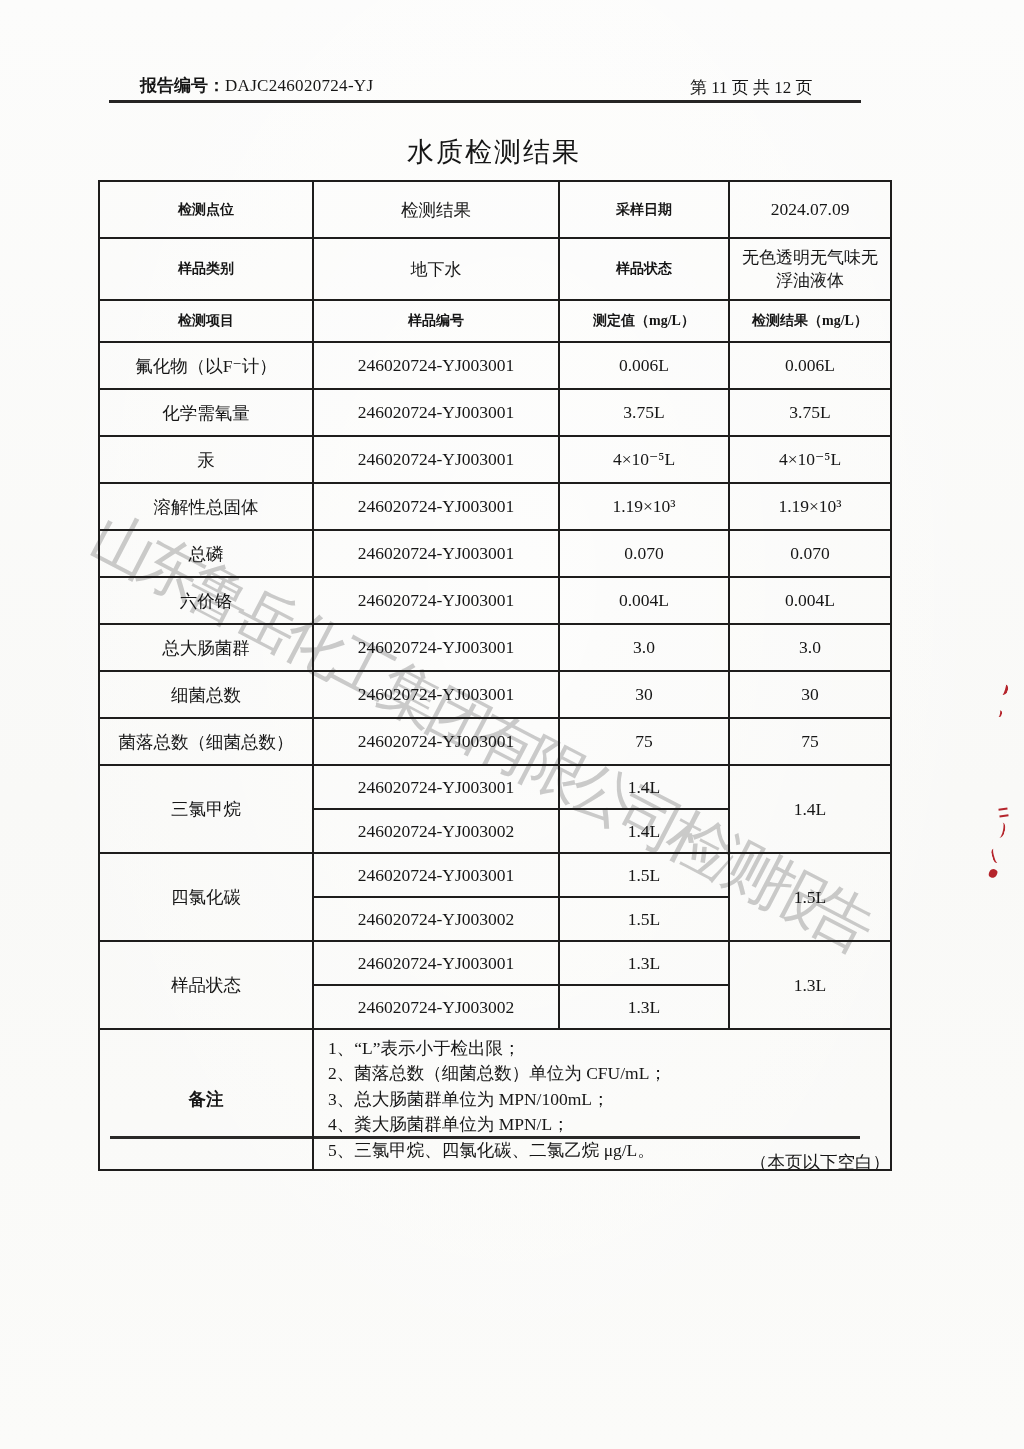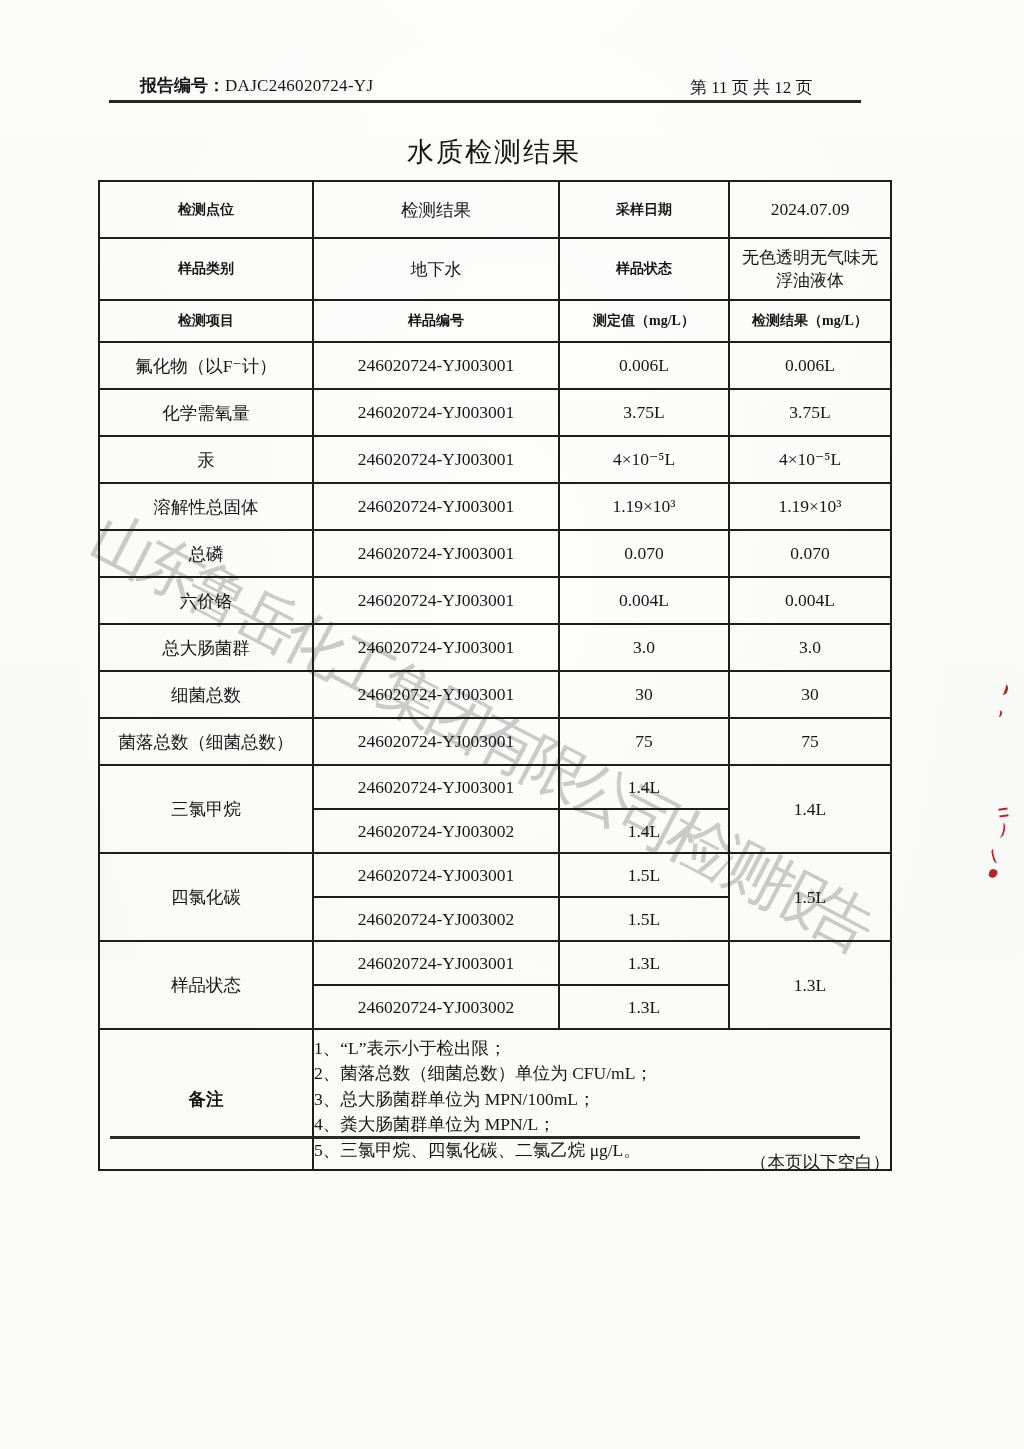--- a/index.html
+++ b/index.html
@@ -44,21 +44,21 @@
     font-size:17.5px;padding:0 4px;
     background:transparent;
   }
   .report-table .hd{font-weight:700;font-size:14px;}
   .r-info1 td{height:55px;}
   .r-info2 td{height:60px;font-size:17px;}
   .r-colhead td{height:40px;}
   .data-row td{height:45px;border-radius:17px;}
   .group-sub td{height:42px;}
   .remark-cell{
-    text-align:left !important;padding:6px 0 !important;
+    text-align:left !important;padding:6px 14px !important;
     font-size:16.5px;line-height:1.45;
   }
   .remark-label{font-weight:700;font-size:19px;}
   
   .bottom-rule{position:absolute;left:110px;top:1136px;width:750px;height:3px;background:#2a2928;}
   .footer-note{position:absolute;left:98px;top:1150px;width:792px;text-align:right;font-size:17.5px;}
   
   .red-mark{position:absolute;z-index:4;}
   .rm-a{left:1000px;top:684px;width:5px;height:11px;border-right:3px solid #b5242b;border-radius:60%;transform:rotate(18deg);}
   .rm-b{left:996px;top:710px;width:4px;height:7px;border-right:2.5px solid #b5242b;border-radius:50%;transform:rotate(10deg);}

